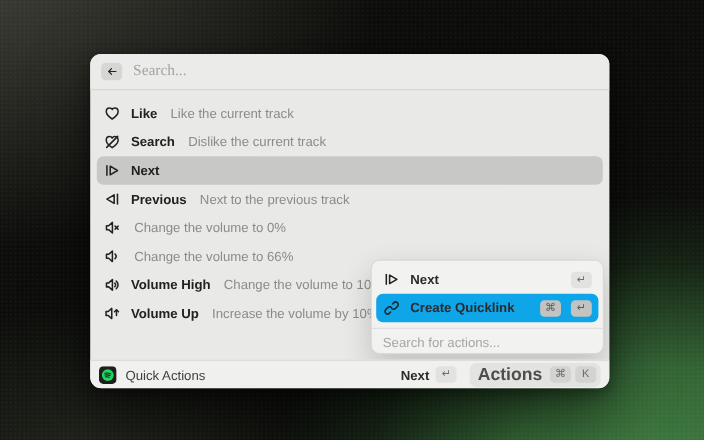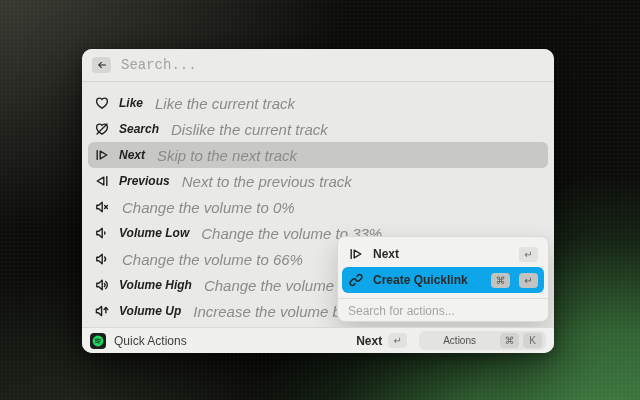--- a/index.html
+++ b/index.html
@@ -30,35 +30,35 @@
     position:absolute; left:0; right:0; top:0; height:33px;
     display:flex; align-items:center; padding:0 10px;
     border-bottom:1px solid #d5d5d3; background:#ebebe9;
   }
   .back-btn {
     width:19px; height:16px; border-radius:4px; background:#d6d6d4;
     display:flex; align-items:center; justify-content:center; flex:0 0 auto;
   }
   .search-input {
     border:none; outline:none; background:transparent;
-    font-family:Liberation Mono, monospace; font-size:14px; color:#3a3a38;
+    font-family:Liberation Serif, serif; font-size:14px; color:#3a3a38;
     margin-left:10px; width:320px;
   }
   .search-input::placeholder { color:#a3a3a1; }
 
   
-  .list { position:absolute; left:6px; right:6px; top:41px;font-style:italic; }
+  .list { position:absolute; left:6px; right:6px; top:41px; }
   .row {
     height:26px; display:flex; align-items:center;
     padding:0 6px; border-radius:6px;
   }
   .row.highlighted { background:#c8c8c6; }
   .icon16 { width:16px; height:16px; flex:0 0 auto; display:flex; }
   .row .title { font-size:12px; font-weight:600; color:#21211f; margin-left:9px; white-space:nowrap; }
-  .row .subtitle { font-size:15px; color:#8b8b89; margin-left:12px; white-space:nowrap; }
+  .row .subtitle { font-size:12px; color:#8b8b89; margin-left:12px; white-space:nowrap; }
 
   
   .panel {
     position:absolute; left:255px; top:187px; width:212px; height:86px;
     background:#f2f2f0; border:1px solid #d9d9d7; border-radius:8px;
     box-shadow:0 10px 26px rgba(0,0,0,.18);
   }
   .panel-rows { padding:4px; }
   .prow {
     height:26px; display:flex; align-items:center; gap:9px;
@@ -87,21 +87,21 @@
     background:#f0f0ee; border-top:1px solid #d8d8d6;
     display:flex; align-items:center; padding:0 8px;
   }
   .footer .app-label { font-size:12px; color:#3e3e3c; margin-left:8px; }
   .footer .right { margin-left:auto; display:flex; align-items:center; gap:6px; }
   .footer .next-label { font-size:12px; font-weight:600; color:#2a2a28; }
   .actions-group {
     display:flex; align-items:center; gap:4px;
     background:#e3e3e1; border-radius:6px; padding:2px 4px; margin-left:6px;
   }
-  .actions-group .g-label { font-size:10px; color:#4e4e4c; margin:0 20px; }
+  .actions-group .g-label { font-size:16px; color:#4e4e4c; margin:0 3px;font-weight:bold; }
   .actions-group .kbd { background:#d3d3d1; color:#686866; }
 
   svg.stroke { fill:none; stroke:#222220; stroke-width:1.4; stroke-linecap:round; stroke-linejoin:round; }
 </style>
 </head>
 <body>
 
 <div class="noise"></div>
 
 <div class="window">
@@ -140,21 +140,20 @@
     </div>
 
     <div class="row highlighted">
       <span class="icon16">
           <svg class="stroke" width="16" height="16" viewBox="0 0 16 16">
             <line x1="3.2" y1="3.6" x2="3.2" y2="12.4"></line>
             <path d="M6.2 4.1 L12.8 8 L6.2 11.9 Z"></path>
           </svg>
         </span>
       <span class="title">Next</span>
-      <span class="subtitle">Skip to the next track</span>
     </div>
 
     <div class="row">
       <span class="icon16">
           <svg class="stroke" width="16" height="16" viewBox="0 0 16 16">
             <line x1="12.8" y1="3.6" x2="12.8" y2="12.4"></line>
             <path d="M9.8 4.1 L3.2 8 L9.8 11.9 Z"></path>
           </svg>
         </span>
       <span class="title">Previous</span>
@@ -165,30 +164,20 @@
       <span class="icon16">
           <svg class="stroke" width="16" height="16" viewBox="0 0 16 16">
             <path d="M2.8 6.2 H4.8 L8.2 3.2 V12.8 L4.8 9.8 H2.8 Z"></path>
             <line x1="10.6" y1="6.6" x2="13.4" y2="9.4"></line>
             <line x1="13.4" y1="6.6" x2="10.6" y2="9.4"></line>
           </svg>
         </span>
       <span class="subtitle">Change the volume to 0%</span>
     </div>
 
-    <div class="row">
-      <span class="icon16">
-          <svg class="stroke" width="16" height="16" viewBox="0 0 16 16">
-            <path d="M2.8 6.2 H4.8 L8.2 3.2 V12.8 L4.8 9.8 H2.8 Z"></path>
-            <path d="M10.6 7 A1.6 1.6 0 0 1 10.6 9"></path>
-          </svg>
-        </span>
-      <span class="title">Volume Low</span>
-      <span class="subtitle">Change the volume to 33%</span>
-    </div>
 
     <div class="row">
       <span class="icon16">
           <svg class="stroke" width="16" height="16" viewBox="0 0 16 16">
             <path d="M2.8 6.2 H4.8 L8.2 3.2 V12.8 L4.8 9.8 H2.8 Z"></path>
             <path d="M10.6 5.9 A3 3 0 0 1 10.6 10.1"></path>
           </svg>
         </span>
       <span class="subtitle">Change the volume to 66%</span>
     </div>

